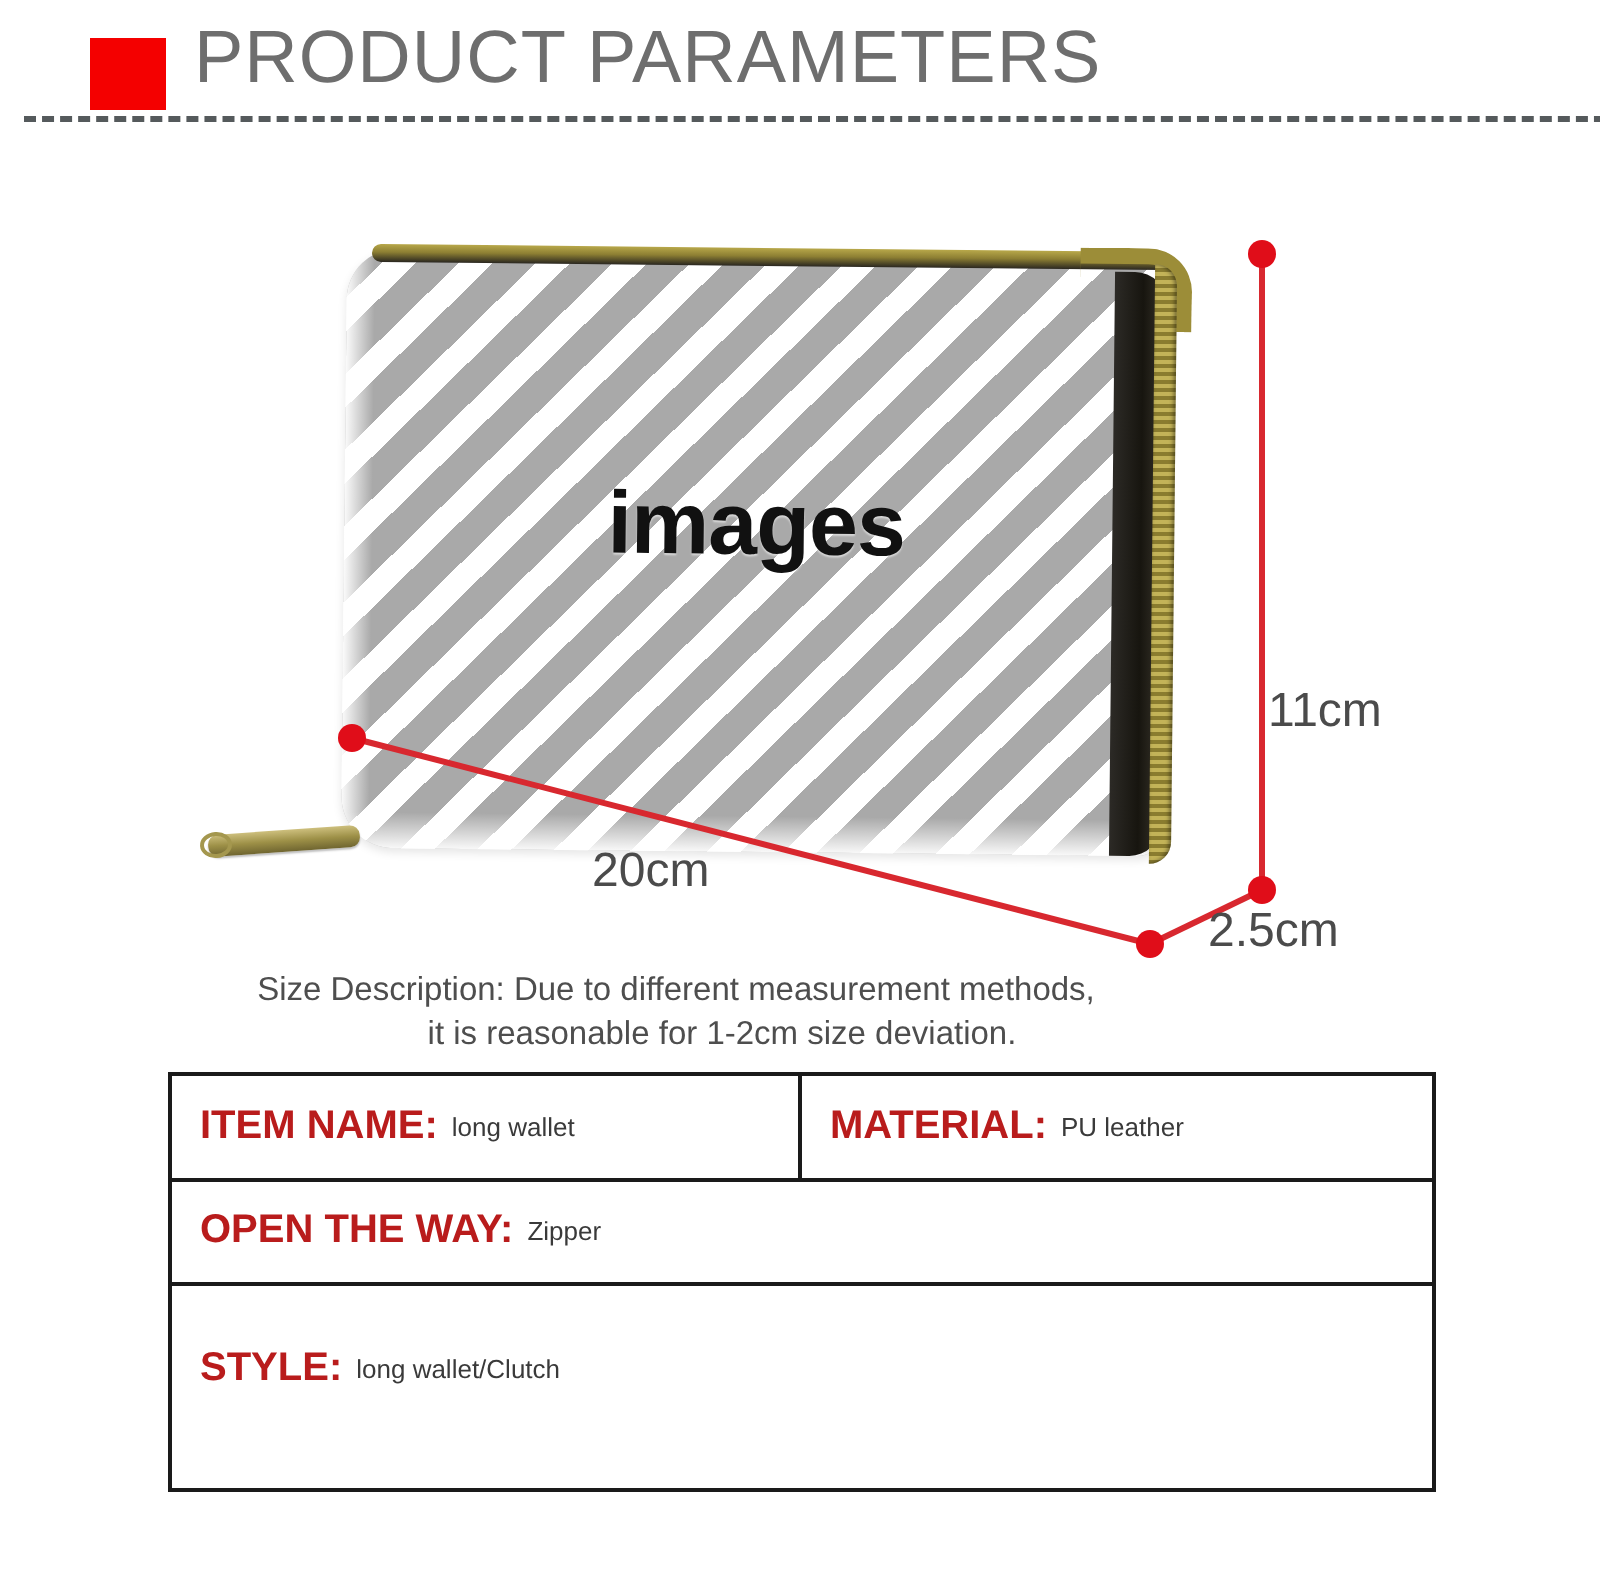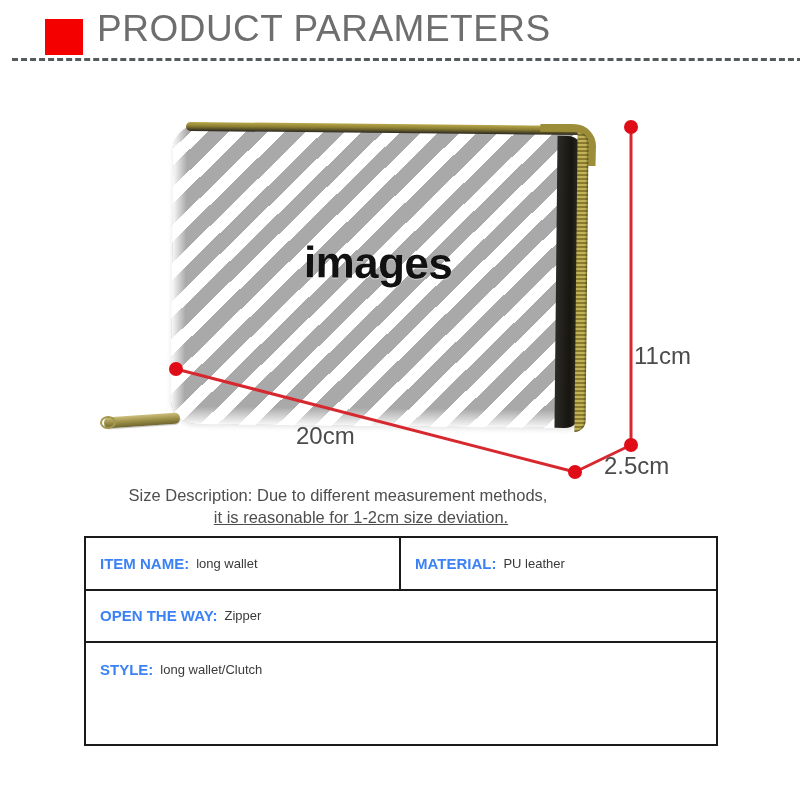--- a/index.html
+++ b/index.html
@@ -176,55 +176,56 @@
   
   #size-desc {
     position: absolute;
     left: 0; top: 484px;
     width: 676px;
     text-align: center;
     color: #4e4e4e;
     font-size: 16.5px;
     line-height: 22px;
   }
-  #size-desc-line2 { padding-left: 46px; text-decoration: underline; }
+  #size-desc-line2 { padding-left: 46px; }
 
   
   #spec-table {
     position: absolute;
     left: 84px; top: 536px;
     width: 634px; height: 210px;
     border: 2px solid #1a1a1a;
     box-sizing: border-box;
   }
   .spec-row {
     display: flex;
     height: 52.5px;
     border-bottom: 2px solid #1a1a1a;
     box-sizing: border-box;
   }
   .spec-row:last-child {
     border-bottom: none;
+    align-items: flex-end;
   }
   .spec-cell {
     flex: 0 0 50%;
     display: flex;
     align-items: center;
     padding-left: 14px;
     box-sizing: border-box;
     border-right: 2px solid #1a1a1a;
   }
   .spec-cell:last-child { border-right: none; }
   .spec-cell.full {
     flex: 0 0 100%;
     border-right: none;
   }
   .spec-key {
-    color: #3b82f6;
-    font-size: 15px;
+    color: #b91c1c;
+    font-size: 20px;
     font-weight: bold;
     white-space: nowrap;
   }
   .spec-val {
     color: #3a3a3a;
     font-size: 13px;
     margin-left: 7px;
     white-space: nowrap;
   }
 </style>

